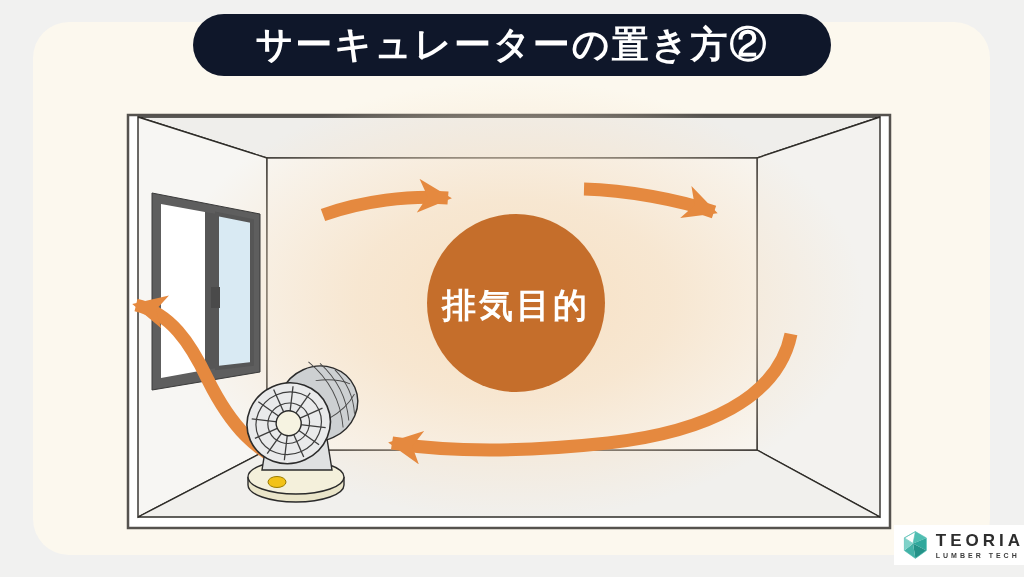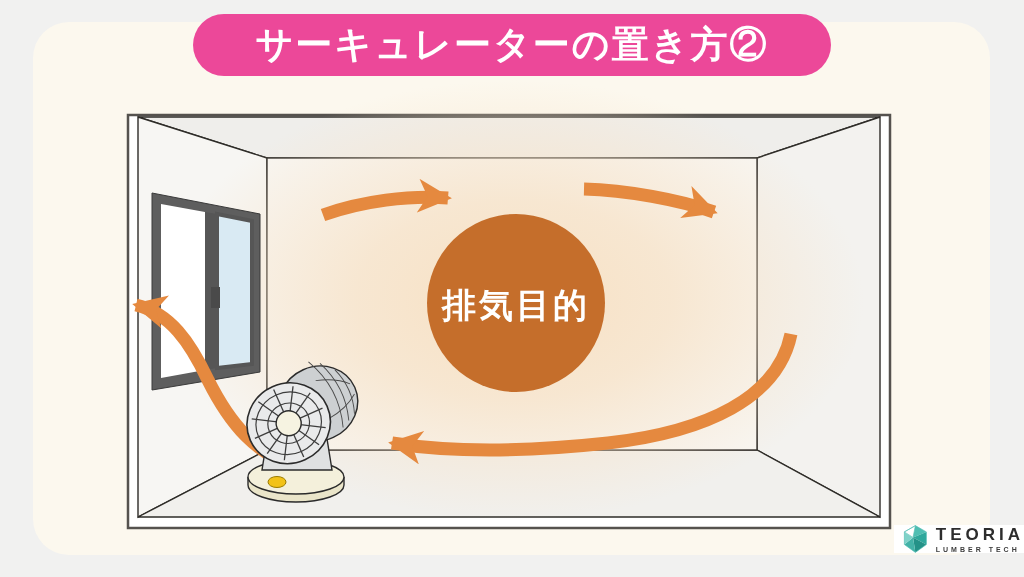--- a/index.html
+++ b/index.html
@@ -1,23 +1,23 @@
 <!DOCTYPE html>
 <html><head>
 <meta charset="utf-8">
 <style>
   html,body{margin:0;padding:0;width:1024px;height:577px;overflow:hidden;
     background:#F1F1F0;font-family:"Liberation Sans",sans-serif;position:relative;}
   .card{position:absolute;left:33px;top:22px;width:957px;height:533px;
     background:#FCF8EE;border-radius:36px;}
   .banner{position:absolute;left:193px;top:14px;width:638px;height:62px;
-    background:#ec4899;border-radius:32px;display:flex;align-items:center;justify-content:center;}
+    background:#0f172a;border-radius:32px;display:flex;align-items:center;justify-content:center;}
   .banner-text{color:#ffffff;font-size:37px;font-weight:bold;letter-spacing:2px;}
   .scene{position:absolute;left:0;top:0;width:1024px;height:577px;}
-  .logo-box{position:absolute;left:894px;top:525px;width:130px;height:28px;
+  .logo-box{position:absolute;left:894px;top:525px;width:130px;height:40px;
     background:#ffffff;display:flex;align-items:center;gap:7px;padding-left:8px;box-sizing:border-box;}
   .logo-text{display:flex;flex-direction:column;line-height:1;}
   .logo-brand{font-size:17px;font-weight:600;letter-spacing:4px;color:#2d2d2d;}
   .logo-tagline{font-size:7px;font-weight:700;letter-spacing:3px;color:#3c3c3c;margin-top:3px;}
 </style>
 </head>
 <body>
 
 <div class="card"></div>
 

